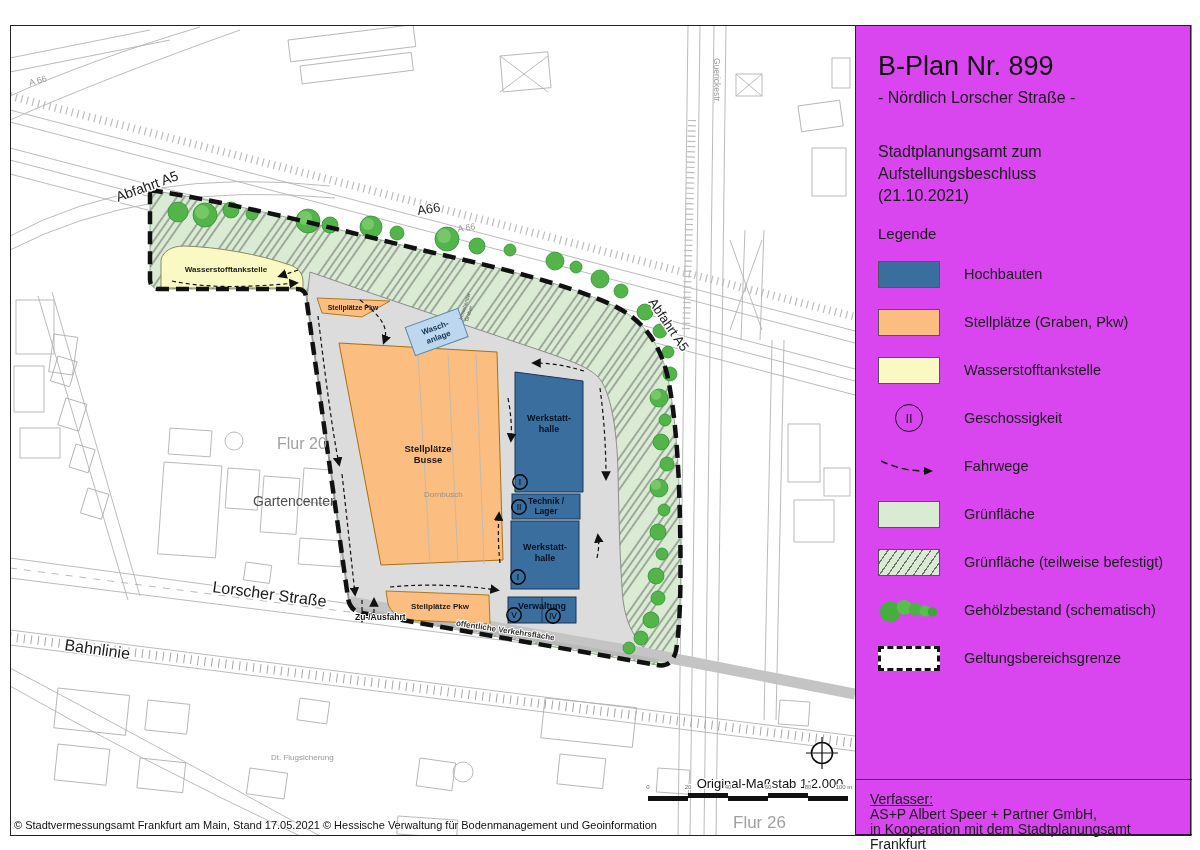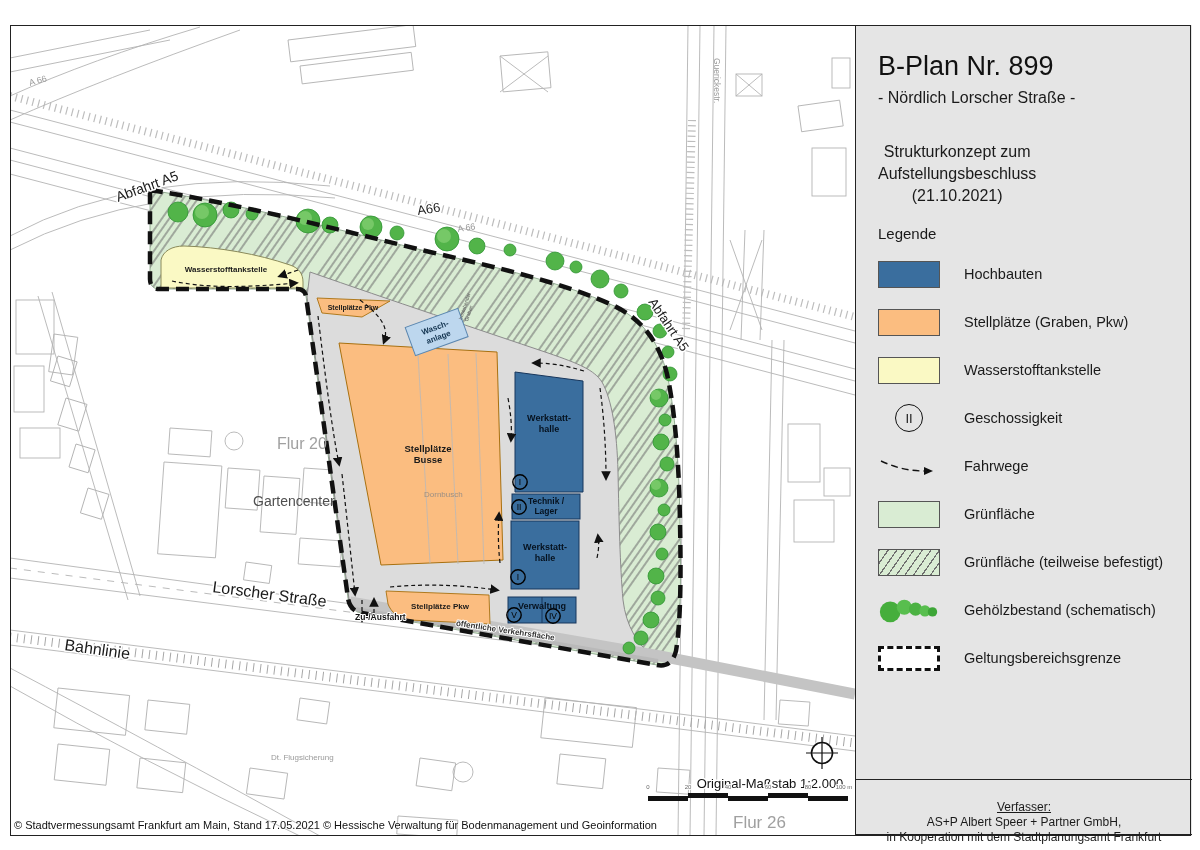--- a/index.html
+++ b/index.html
@@ -5,21 +5,21 @@
   html,body{margin:0;padding:0;background:#fff;}
   .sheet{position:relative;width:1200px;height:850px;background:#fff;overflow:hidden;
          font-family:"Liberation Sans",sans-serif;color:#1a1a1a;}
   .frame{position:absolute;left:10px;top:25px;width:1179px;height:809px;border:1.6px solid #222;}
   .map-svg{position:absolute;left:10px;top:25px;width:845px;height:811px;}
   svg{font-family:"Liberation Sans",sans-serif;}
   .halo{paint-order:stroke;stroke:#fff;stroke-width:3px;stroke-linejoin:round;}
   .halo-sm{paint-order:stroke;stroke:#fff;stroke-width:2px;stroke-linejoin:round;}
 
   
-  .panel{position:absolute;left:855px;top:25px;width:336px;height:811px;border-left:1.6px solid #222;background:#e5e5e5;text-align:center;}
+  .panel{position:absolute;left:855px;top:25px;width:336px;height:811px;border-left:1.6px solid #222;background:#d946ef;}
   .p-title{position:absolute;left:22px;top:26px;font-size:27px;color:#111;}
   .p-sub{position:absolute;left:22px;top:64px;font-size:16px;}
   .p-concept{position:absolute;left:22px;top:116px;font-size:16px;line-height:22px;}
   .p-legende{position:absolute;left:22px;top:200px;font-size:15px;}
   .legend{position:absolute;left:22px;top:225px;width:300px;}
   .lrow{height:48px;display:flex;align-items:center;}
   .sw{width:62px;height:27px;border:1px solid #555;box-sizing:border-box;flex:none;}
   .sw-split{display:flex;border:none;}
   .sw-split div{width:31px;height:27px;border:1px solid #555;box-sizing:border-box;}
   .sw-none{border:none;display:flex;align-items:center;justify-content:center;}
@@ -28,21 +28,21 @@
   .sw-hochbauten{background:#3A6E9E;}
   .sw-stellplaetze{background:#FBBD80;}
   .sw-wasserstoff{background:#FAF9C4;}
   .sw-wasch{background:#BDD7EE;}
   .sw-gruen{background:#D9ECD3;}
   .sw-gruen-hatch{background:#D9ECD3;background-image:repeating-linear-gradient(125deg,#6f6f6f 0 1.2px,transparent 1.2px 7px);}
   .sw-grenze{border:3.5px dashed #111;height:25px;background:#fff;}
   .llabel{margin-left:24px;font-size:14.5px;line-height:18px;}
 
   .author{position:absolute;left:0;top:754px;width:100%;height:56px;border-top:1.6px solid #222;
-          border-bottom:1.6px solid #222;box-sizing:border-box;padding:20px 14px;font-size:12px;line-height:15px;}
+          border-bottom:1.6px solid #222;box-sizing:border-box;padding:12px 14px;font-size:14px;line-height:15px;}
   .author .hd{text-decoration:underline;}
   .copyright{position:absolute;left:14px;top:819px;font-size:11px;color:#111;
       text-shadow:0 0 2px #fff,0 0 2px #fff;white-space:nowrap;}
 </style>
 </head>
 <body>
 
 <div class="sheet">
 
   <svg class="map-svg" viewBox="10 25 845 811">
@@ -312,21 +312,21 @@
         <text class="halo-sm" x="808" y="789">80</text>
         <text class="halo-sm" x="844" y="789">100 m</text>
       </g>
     </g>
   </svg>
 
   <div class="panel">
     <div class="p-title">B-Plan Nr. 899</div>
     <div class="p-sub">- Nördlich Lorscher Straße -</div>
     <div class="p-concept">
-      <div>Strukturkonzept zum</div>
+      <div>Stadtplanungsamt zum</div>
       <div>Aufstellungsbeschluss</div>
       <div>(21.10.2021)</div>
     </div>
     <div class="p-legende">Legende</div>
 
     <div class="legend">
       <div class="lrow">
         <div class="sw sw-hochbauten"></div>
         <div class="llabel">Hochbauten</div>
       </div>

